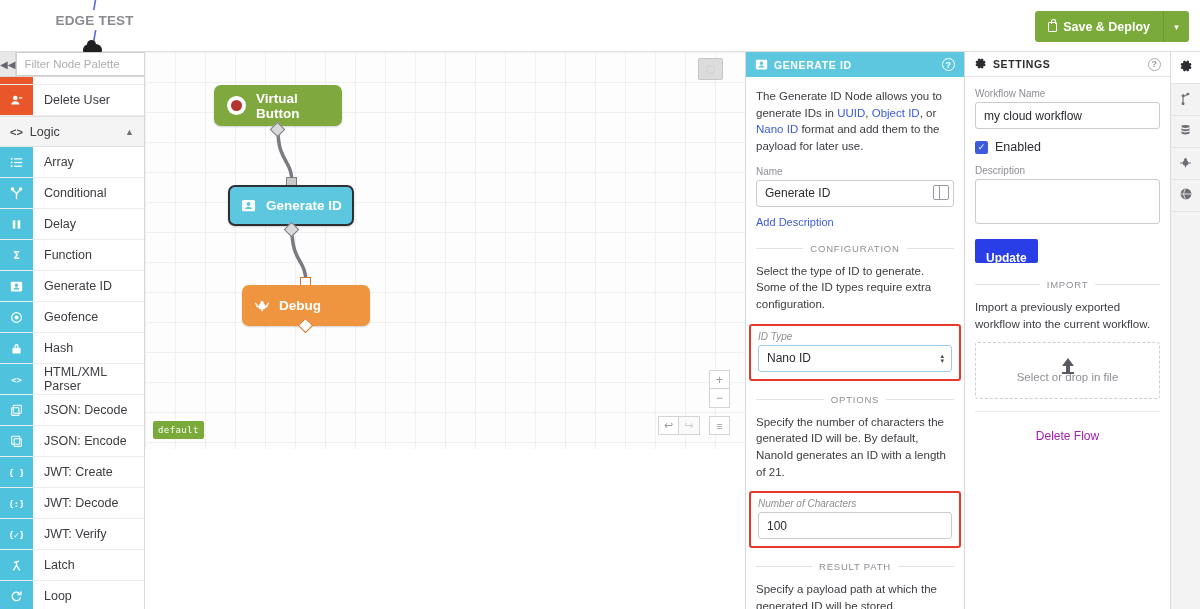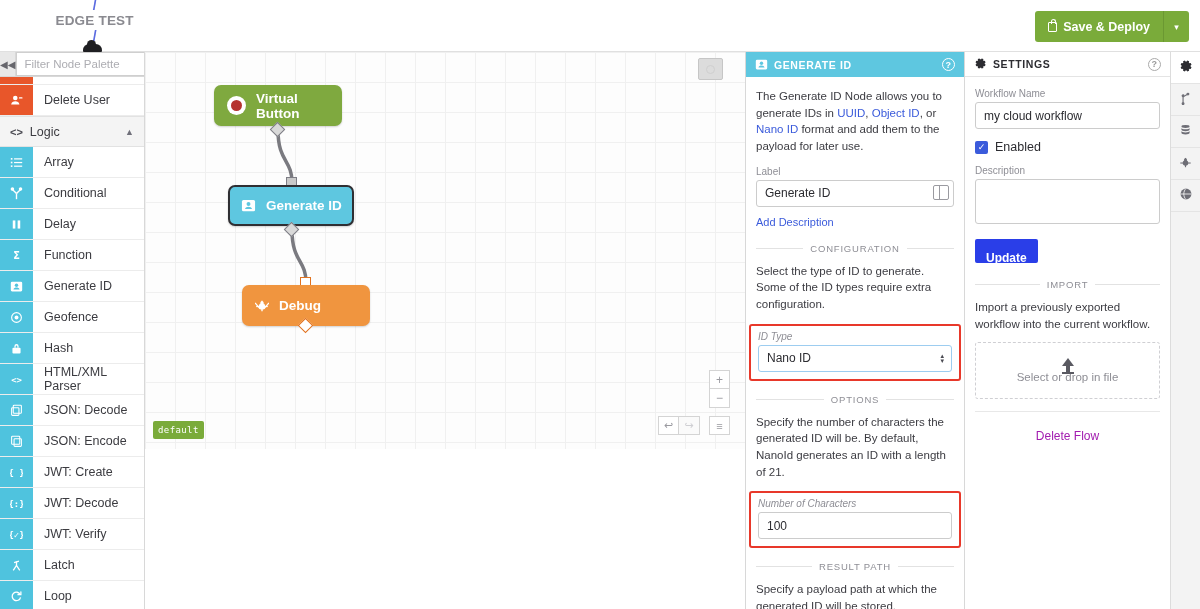--- a/index.html
+++ b/index.html
@@ -567,21 +567,21 @@
           </svg>
       </span>
       <span>GENERATE ID</span>
       <span class="help-ico">?</span>
     </div>
     <div class="props-body">
       <div class="desc-text">
         <span>The Generate ID Node allows you to generate IDs in </span><a class="lnk">UUID</a><span>, </span><a class="lnk">Object ID</a><span>, or </span><a class="lnk">Nano ID</a><span> format and add them to the payload for later use.</span>
       </div>
 
-      <div class="fld-label">Label</div>
+      <div class="fld-label">Name</div>
       <div class="input-wrap">
         <input class="txt-input" value="Generate ID" style="">
         <span class="input-addon"></span>
       </div>
 
       <a class="add-desc">Add Description</a>
 
       <div class="divider">
           <span>CONFIGURATION</span>
         </div>

